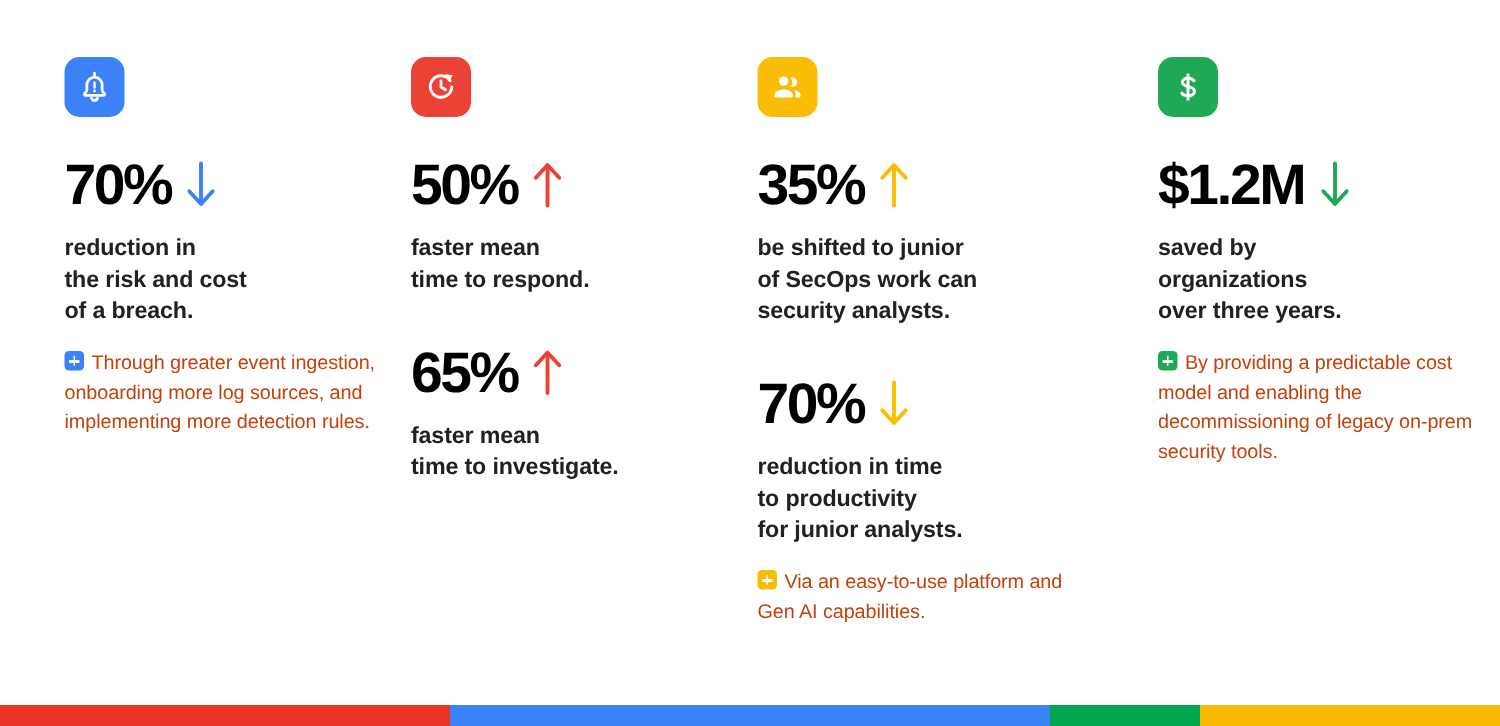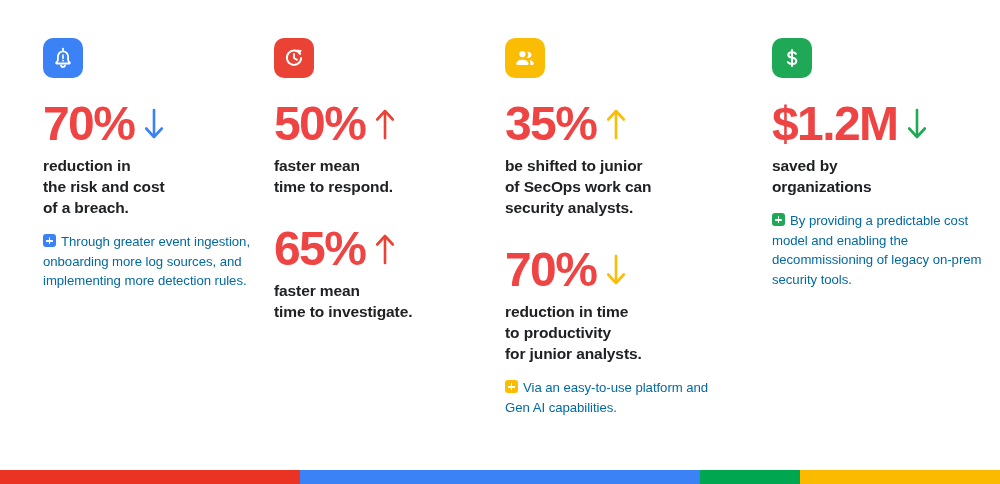--- a/index.html
+++ b/index.html
@@ -58,25 +58,25 @@
   .stat { margin-bottom: 2px; }
   .stat + .stat { margin-top: 28px; }
 
   .stat-headline {
     display: flex;
     align-items: center;
     gap: 9px;
     height: 48px;
   }
   .stat-value {
-    font-size: 48px;
+    font-size: 38px;
     line-height: 44px;
     font-weight: 700;
     letter-spacing: -1.6px;
-    color: #ef4444;
+    color: #000000;
     white-space: nowrap;
   }
   .stat-arrow {
     display: block;
     margin-top: 3px;
   }
 
   .stat-desc {
     margin-top: 7px;
     font-size: 15.5px;
@@ -84,21 +84,21 @@
     color: #202124;
     font-weight: 700;
     letter-spacing: -0.1px;
   }
 
   
   .note {
     margin-top: 14px;
     font-size: 13.2px;
     line-height: 19.5px;
-    color: #0369a1;
+    color: #c2410c;
     letter-spacing: -0.05px;
   }
   .plus-badge {
     display: inline-block;
     width: 13px;
     height: 13px;
     border-radius: 3px;
     position: relative;
     vertical-align: -1px;
     margin-right: 5px;
@@ -252,20 +252,21 @@
           <div class="stat-headline">
             <div class="stat-value">$1.2M</div>
             <span class="stat-arrow"><svg width="22" height="34" viewBox="0 0 22 34">
                 <path fill="none" stroke="#1fa855" stroke-width="2.6" stroke-linecap="round" d="M11 3v26"></path>
                 <path fill="none" stroke="#1fa855" stroke-width="2.6" stroke-linecap="round" stroke-linejoin="round" d="M3.2 21.5L11 30l7.8-8.5"></path>
               </svg></span>
           </div>
           <div class="stat-desc">
             <div>saved by</div>
             <div>organizations</div>
+            <div>over three years.</div>
           </div>
         </div>
         <div class="note"><span class="plus-badge" style="background: rgb(31, 168, 85);"></span><span>By providing a predictable cost model and enabling the decommissioning of legacy on-prem security tools.</span></div>
       </div>
     </div>
 </div>
 
 <div class="bottom-bar">
     <div class="bar-seg" style="background: rgb(234, 51, 35); width: 30%;"></div>
     <div class="bar-seg" style="background: rgb(59, 130, 246); width: 40%;"></div>

